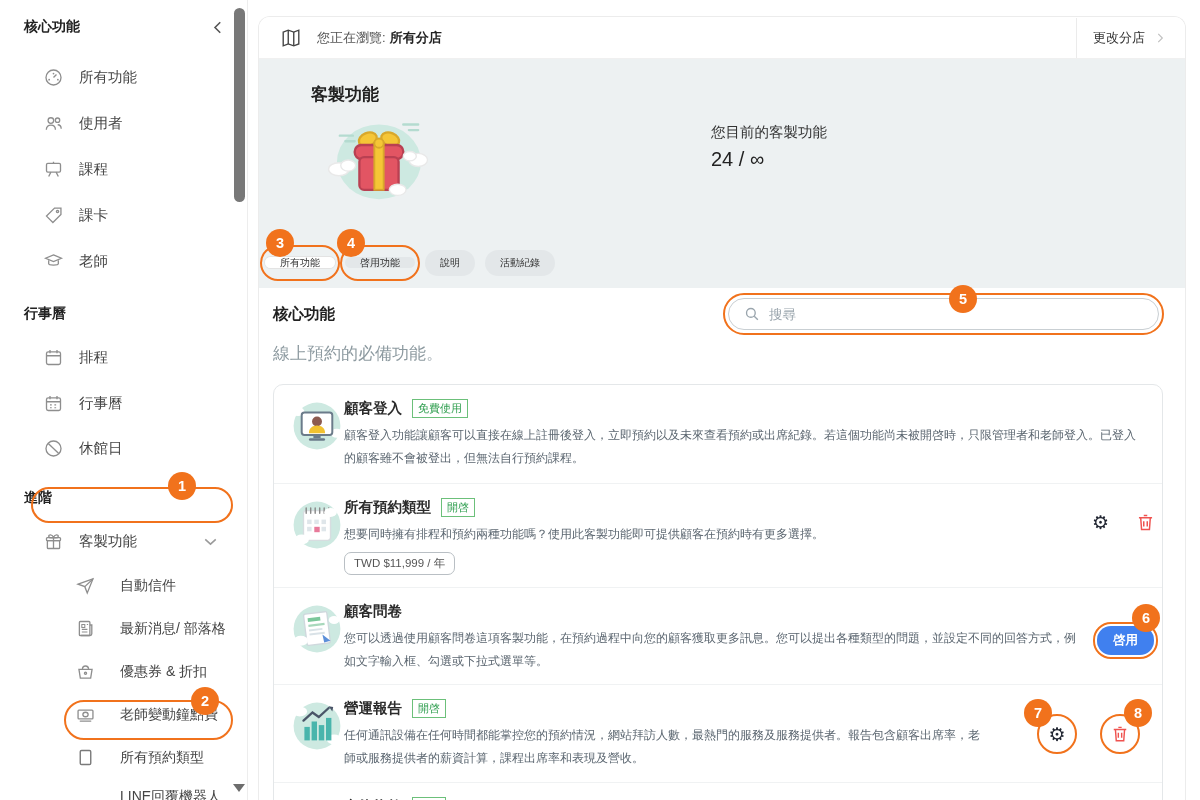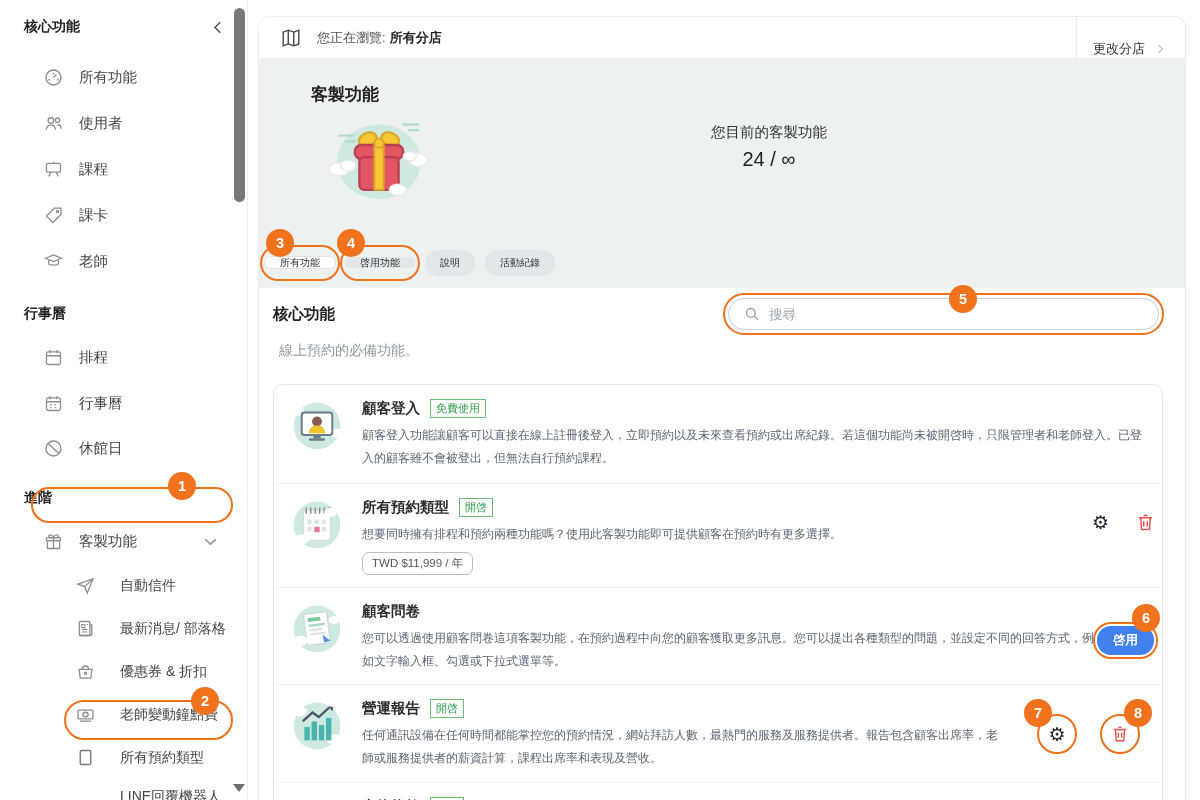--- a/index.html
+++ b/index.html
@@ -36,57 +36,57 @@
 
   
   .panel { position:absolute; left:258px; top:16px; width:928px; height:784px;
     background:#fff; border:1px solid #ececec; border-bottom:none;
     border-radius:12px 12px 0 0; overflow:hidden; }
 
   .topbar { display:flex; align-items:center; height:42px; padding:0 18px 0 20px;
     border-bottom:1px solid #f0f0f0; background:#fff; }
   .topbar .txt { margin-left:14px; font-size:13px; color:#555; }
   .topbar .txt b { color:#222; margin-left:4px; }
-  .topbar .right { margin-left:auto; display:flex; align-items:flex-end; gap:16px; }
+  .topbar .right { margin-left:auto; display:flex; align-items:center; gap:16px; }
   .vdiv { width:1px; height:40px; background:#ebebeb; }
   .change-branch { display:flex; align-items:center; gap:8px; font-size:13px;
     color:#333; cursor:pointer; }
 
   .grayhead { position:relative; height:229px; background:#EDF1F2; }
   .gh-title { position:absolute; left:52px; top:24px; font-size:17px; font-weight:bold; color:#222; }
   .gh-gift { position:absolute; left:64px; top:48px; }
   .quota { position:absolute; left:452px; top:64px; }
   .quota .ql { font-size:14.5px; color:#333; }
-  .quota .qv { font-size:20px; color:#222; margin-top:6px;text-align:center; }
+  .quota .qv { font-size:20px; color:#222; margin-top:6px; }
 
   .tabs { position:absolute; left:6px; top:191px; display:flex; gap:10px; }
   .tab { height:26px; line-height:26px; padding:0 15px; border-radius:14px;
     background:#E3E7E9; font-size:10px; color:#333; cursor:pointer; white-space:nowrap; }
   .tab.active { background:#fff; box-shadow:0 0 0 1px #e3e3e3; }
   .ann-wrap { position:relative; display:inline-block; }
   .ann-wrap::after { content:""; position:absolute; inset:-5px; border:2px solid #F1721C;
     border-radius:18px; pointer-events:none; }
   .ann-wrap .mark { top:-21px; }
 
   .content { position:relative; background:#fff; height:513px; }
   .c-title { position:absolute; left:14px; top:16px; font-size:15.5px; font-weight:bold; color:#222; }
-  .c-sub { position:absolute; left:20px; top:54px; font-size:14px; color:#8d9aa0; }
+  .c-sub { position:absolute; left:14px; top:54px; font-size:17px; color:#8d9aa0; }
   .searchwrap { position:absolute; top:10px; right:26px; }
   .searchbox { display:flex; align-items:center; gap:8px; width:431px; height:32px;
     border:1px solid #c9cfd3; border-radius:16px; background:#fff; padding:0 14px; }
   .searchbox input { border:none; outline:none; flex:1; font-size:13.5px; color:#333;
     font-family:inherit; background:transparent; }
   .searchbox input::placeholder { color:#9aa5ad; }
   .searchwrap::after { content:""; position:absolute; inset:-5px; border:2px solid #F1721C;
     border-radius:21px; pointer-events:none; }
   .searchwrap .mark { top:-13px; left:221px; }
 
   .card { position:absolute; left:14px; top:96px; width:890px;
     border:1px solid #e4e7e9; border-radius:10px; background:#fff; }
-  .frow { position:relative; display:flex; gap:18px; padding:12px 16px;
+  .frow { position:relative; display:flex; padding:12px 16px;
     border-bottom:1px solid #f0f2f3; align-items:flex-start; }
   .frow:last-child { border-bottom:none; }
   .illus { width:54px; height:54px; flex:none; margin-top:2px; }
   .fbody { flex:1; min-width:0; padding-top:2px; }
   .trow { display:flex; align-items:center; }
   .ftitle { font-size:14.5px; font-weight:bold; color:#2b2b2b; }
   .status { margin-left:10px; font-size:11px; color:#2E9E4E; border:1px solid #6CC07A;
     border-radius:0; padding:1px 5px; background:#fff; }
   .fdesc { margin-top:6px; font-size:12px; line-height:1.9; color:#5b6670; }
   .chip { display:inline-block; margin-top:6px; font-size:11.5px; color:#555;

